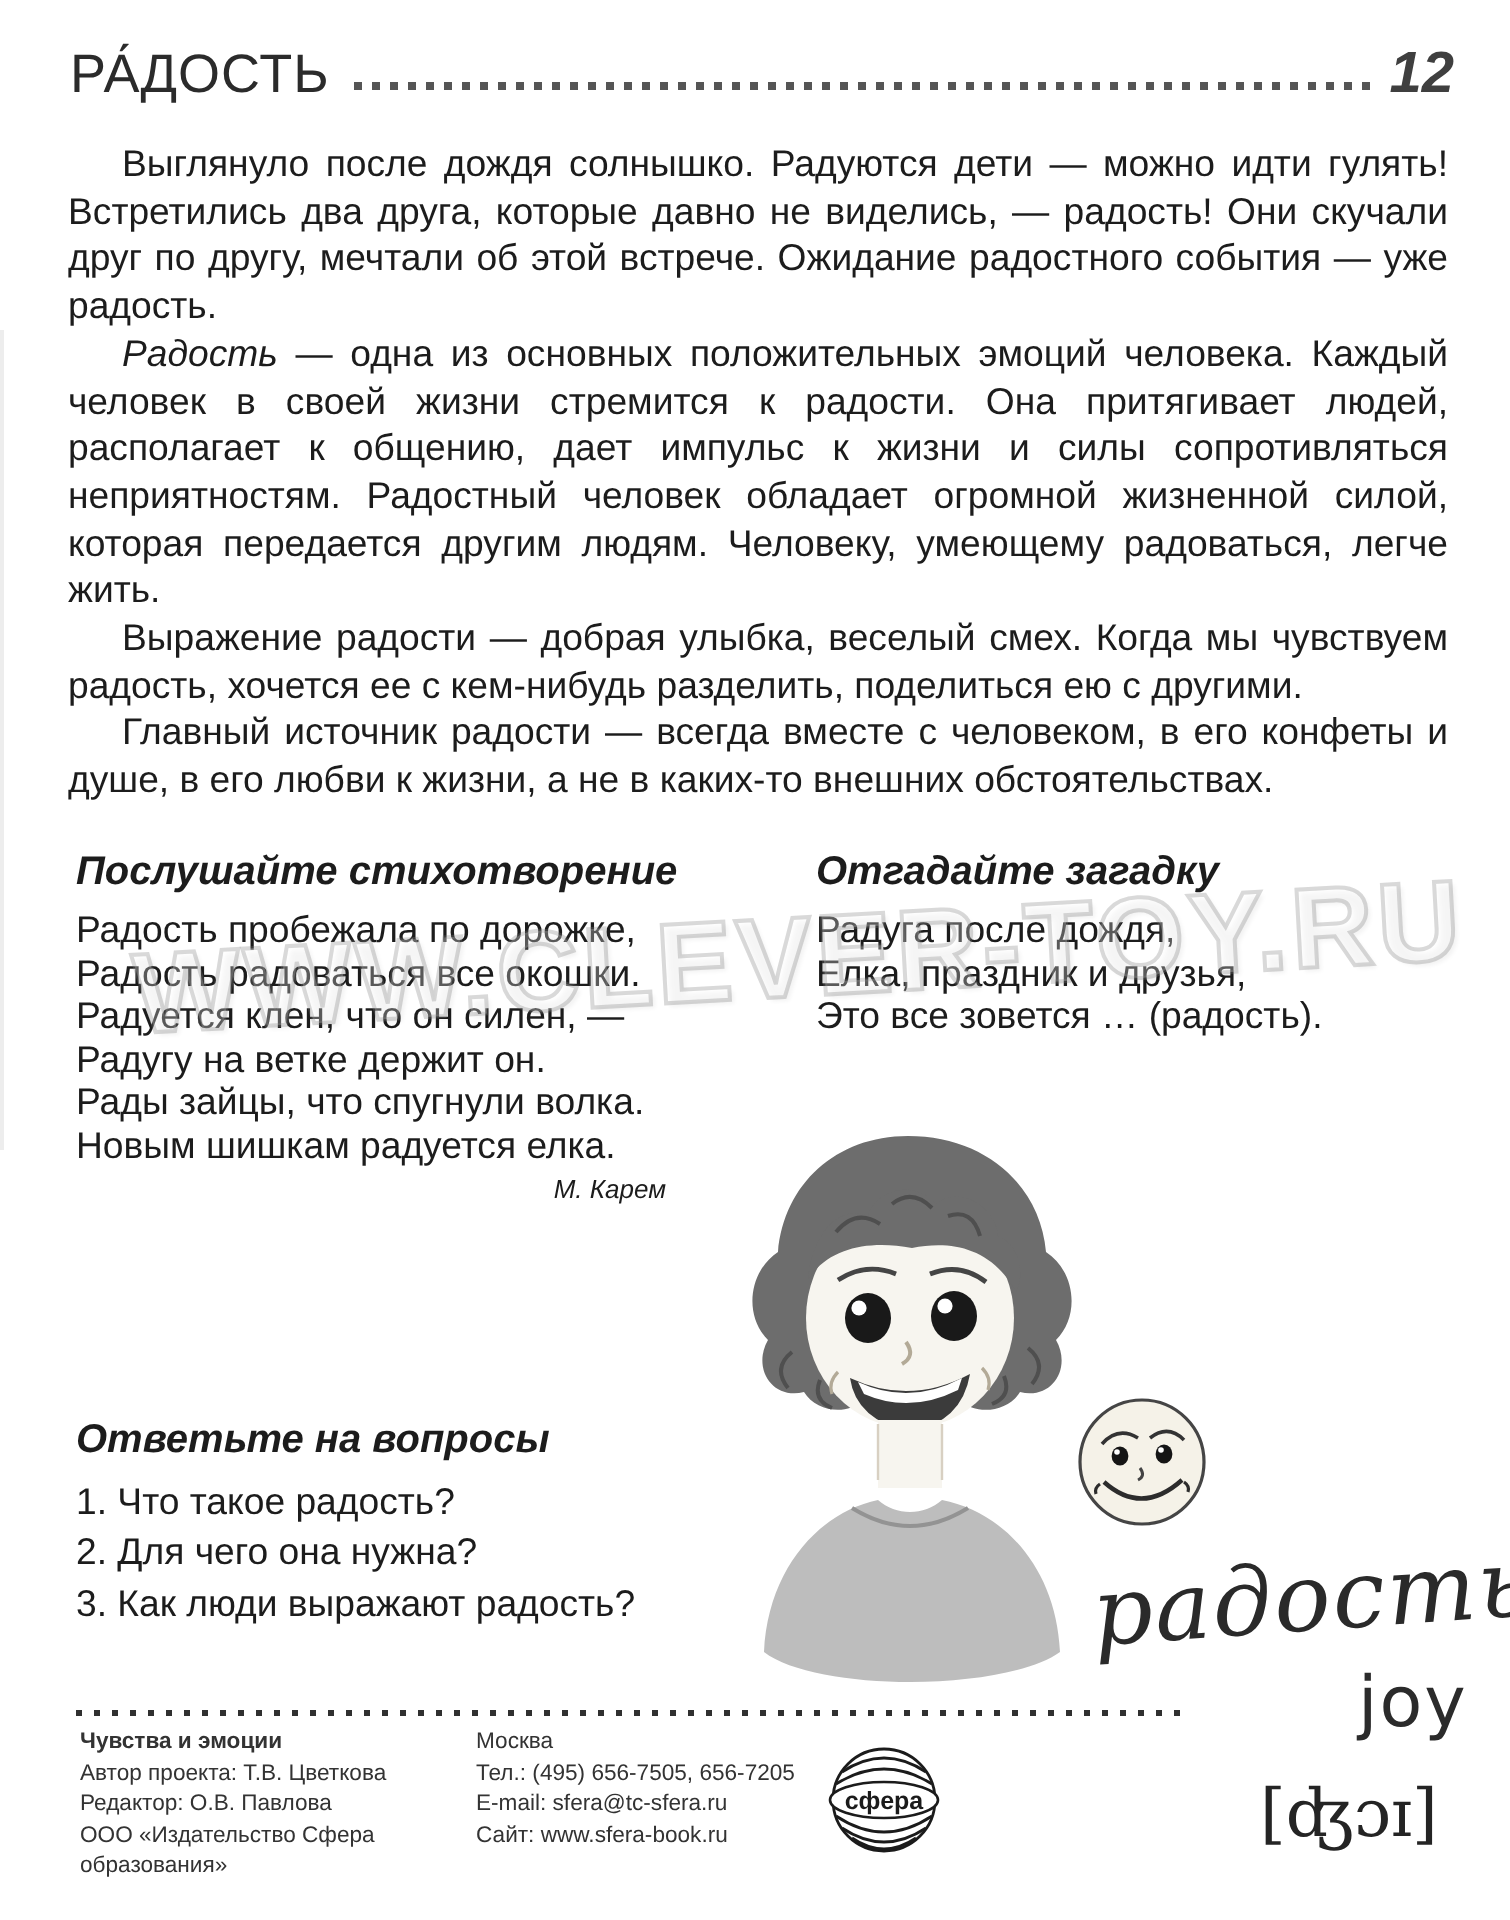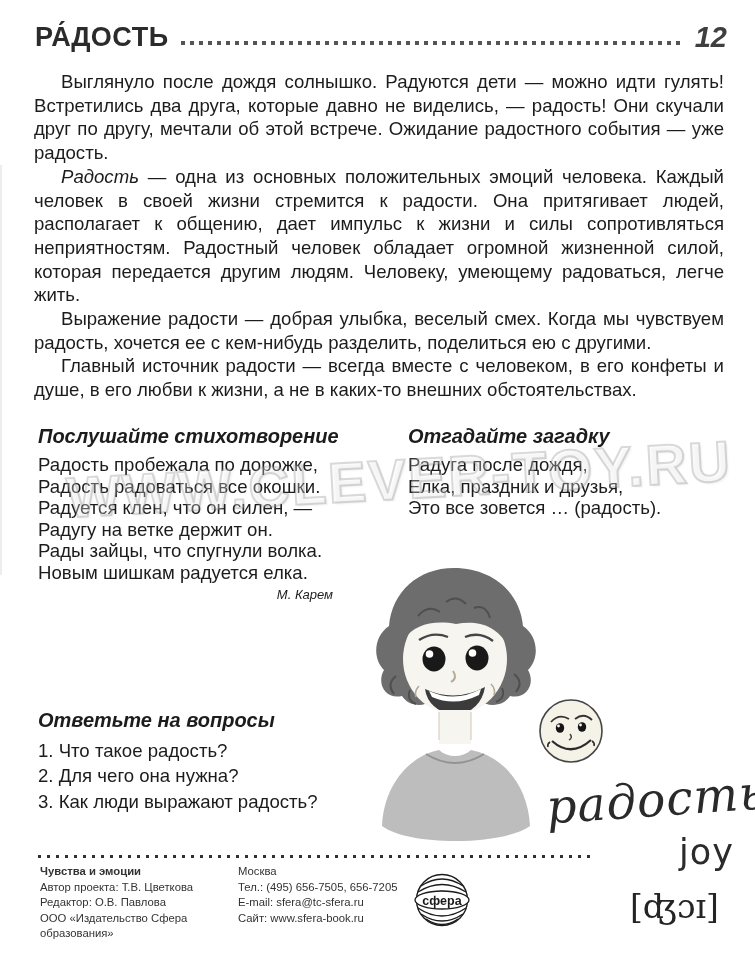--- a/index.html
+++ b/index.html
@@ -9,21 +9,21 @@
     background:#ffffff;
     overflow:hidden;
     font-family:"Liberation Sans",sans-serif;
     color:#1c1c1c;
   }
   
   .scan-edge{position:absolute;left:0;top:165px;width:2px;height:410px;background:rgba(0,0,0,0.07);}
 
   
   .header{position:absolute;left:35px;right:28px;top:22px;display:flex;align-items:flex-end;}
-  .title{font-size:27px;font-weight:bold;letter-spacing:.5px;color:#2b2b2b;white-space:nowrap;line-height:30px;}
+  .title{font-size:27px;font-weight:normal;letter-spacing:.5px;color:#2b2b2b;white-space:nowrap;line-height:30px;}
   .title-dots{flex:1;height:4px;margin:0 10px 7px 12px;
     background-image:repeating-linear-gradient(90deg,#555 0 4px,transparent 4px 9px);}
   .page-num{font-size:29px;font-weight:bold;font-style:italic;color:#3f3f3f;line-height:30px;}
 
   
   .body-text{position:absolute;left:34px;top:70px;width:690px;font-size:18.6px;line-height:23.7px;text-align:justify;}
   .body-text p{margin:0;text-indent:27px;}
   .lead-italic{font-style:italic;}
 
   

